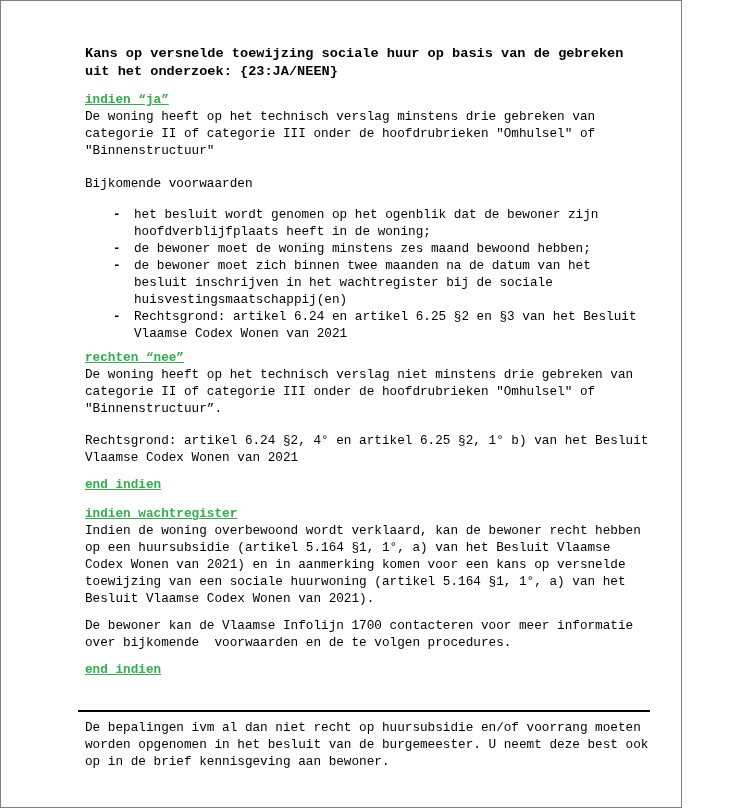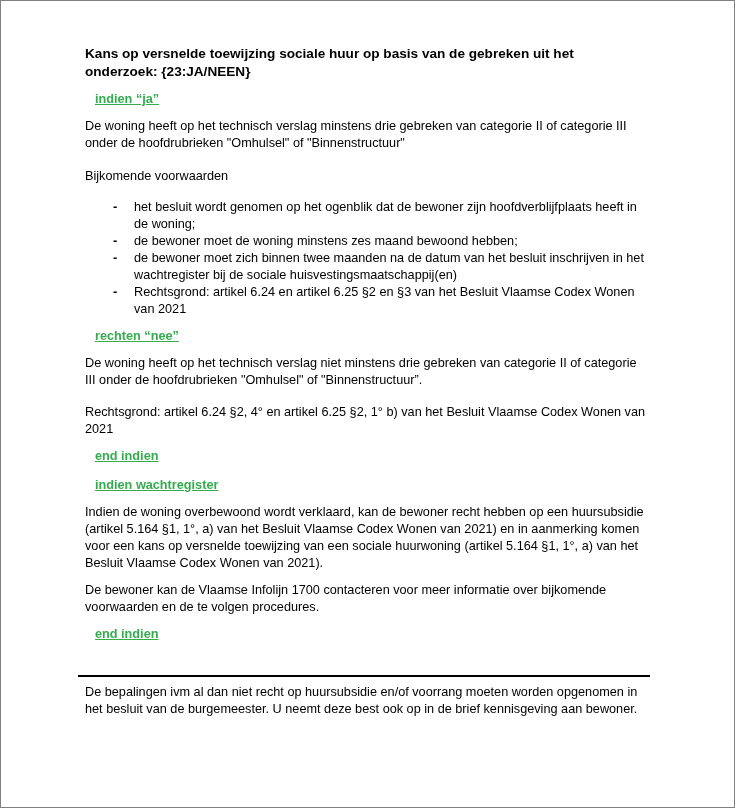--- a/index.html
+++ b/index.html
@@ -2,27 +2,27 @@
 <html lang="nl"><head>
 <meta charset="utf-8">
 <style>
   html, body {
     margin: 0;
     padding: 0;
     background: #ffffff;
   }
   .page {
     box-sizing: border-box;
-    width: 735px;
+    width: 682px;
     height: 808px;
     border: 1px solid #808080;
     background: #ffffff;
     padding: 44px 81px 20px 84px;
     overflow: hidden;
-    font-family: Liberation Sans, sans-serif;
+    font-family: Liberation Mono, monospace;
     font-size: 12.7px;
     line-height: 17px;
     color: #000000;
   }
   .content {
     width: 565px;
   }
   h1.doc-title {
     font-size: 13.6px;
     line-height: 17.5px;
@@ -32,21 +32,21 @@
   h2.sub-heading {
     font-size: 12.9px;
     line-height: 17px;
     font-weight: bold;
     margin: 0 0 10px 0;
   }
   .cond-marker {
     color: #35ab4f;
     font-weight: bold;
     text-decoration: underline;
-    margin: 10px;
+    margin: 0;
     cursor: pointer;
   }
   .cond-marker.mb-sm { margin-bottom: 12px; }
   p {
     margin: 0 0 10px 0;
     white-space: pre-wrap;
   }
   p.mb-xs { margin-bottom: 16px; }
   p.mb-lg { margin-bottom: 15px; }
   p.mb-0  { margin-bottom: 0; }

